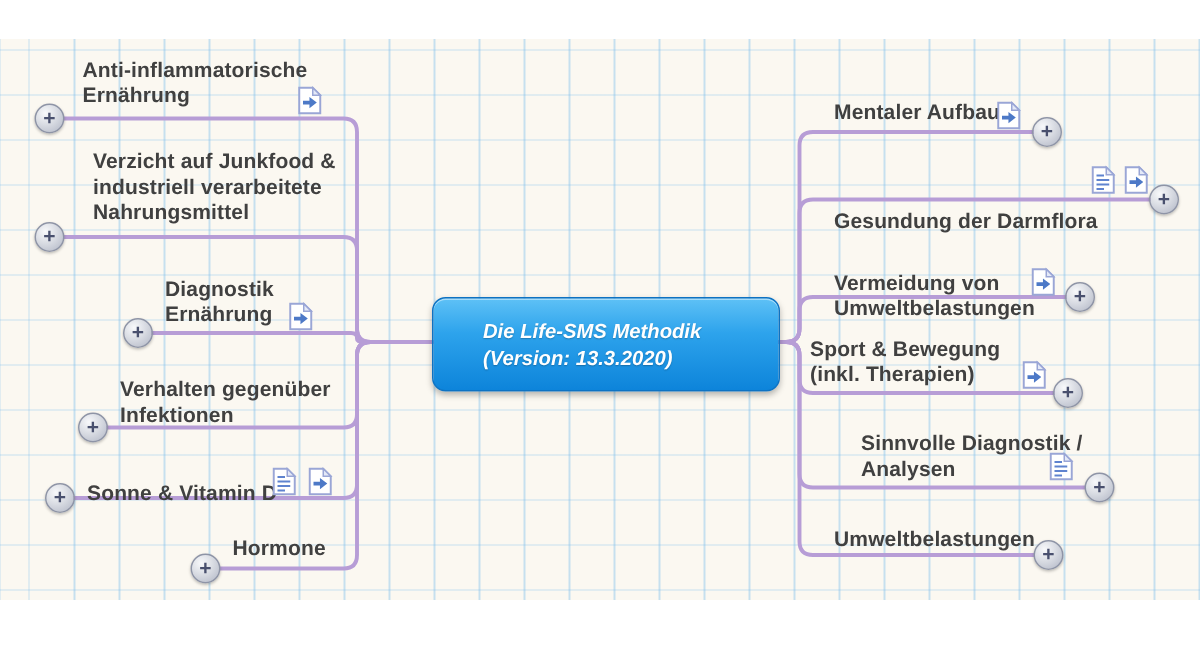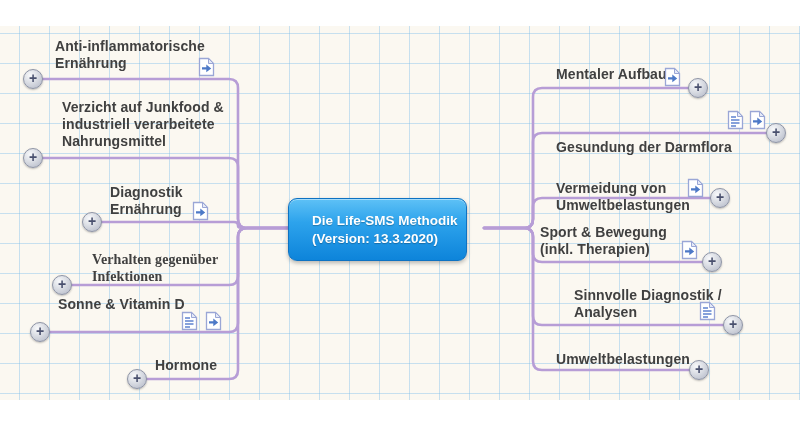--- a/index.html
+++ b/index.html
@@ -17,30 +17,31 @@
     background-position:19px 7px;
   }
   svg.connectors{position:absolute;left:0;top:0;width:800px;height:434px;}
   .label{
     position:absolute;
     white-space:pre-line;
     font-size:14px;font-weight:bold;line-height:17px;color:#404040;
     letter-spacing:.1px;
   }
   .node{
-    position:absolute;left:288px;top:198px;width:179px;height:63px;
+    position:absolute;left:288px;top:198px;width:232px;height:63px;
     box-sizing:border-box;
     border-radius:9px;
     background:linear-gradient(180deg,#5ec1f6 0%,#2da3ec 38%,#0d84da 100%);
     border:1px solid #0e72c2;
     box-shadow:0 2px 4px rgba(0,0,0,.28), inset 0 1px 0 rgba(255,255,255,.45);
     color:#ffffff;font-size:13.5px;font-weight:bold;line-height:18px;
-    padding:13px 0 0 23px;
+    padding:13px 0 0 33px;
     white-space:pre-line;
     text-shadow:0 1px 1px rgba(0,0,0,.25);
+    font-style:italic;
   }
   .plus{
     position:absolute;width:20px;height:20px;border-radius:50%;
     box-sizing:border-box;
     background:radial-gradient(circle at 35% 30%, #f8f9fb 0%, #d9dce3 45%, #b1b6c5 100%);
     border:1px solid #8e94a6;
     box-shadow:0 1px 2px rgba(0,0,0,.25);
     color:#49506e;font-size:14px;font-weight:bold;line-height:17px;text-align:center;
     cursor:pointer;
   }
@@ -71,23 +72,23 @@
 <div class="node">Die Life-SMS Methodik
 (Version: 13.3.2020)</div>
 
 <div class="label" style="left:55px;top:38px;">Anti-inflammatorische
 Ernährung</div>
 <div class="label" style="left:62px;top:99px;">Verzicht auf Junkfood &amp;
 industriell verarbeitete
 Nahrungsmittel</div>
 <div class="label" style="left:110px;top:184px;">Diagnostik
 Ernährung</div>
-<div class="label" style="left:92px;top:251px;font-family:Liberation Serif, serif;">Verhalten gegenüber
+<div class="label" style="left:80px;top:251px;">Verhalten gegenüber
 Infektionen</div>
-<div class="label" style="left:58px;top:296px;">Sonne &amp; Vitamin D</div>
+<div class="label" style="left:58px;top:320px;">Sonne &amp; Vitamin D</div>
 <div class="label" style="left:155px;top:357px;">Hormone</div>
 
 <div class="label" style="left:556px;top:66px;">Mentaler Aufbau</div>
 <div class="label" style="left:556px;top:111px;margin-top:28px;">Gesundung der Darmflora</div>
 <div class="label" style="left:556px;top:160px;margin-top:20px;">Vermeidung von
 Umweltbelastungen</div>
 <div class="label" style="left:540px;top:224px;">Sport &amp; Bewegung
 (inkl. Therapien)</div>
 <div class="label" style="left:574px;top:287px;">Sinnvolle Diagnostik /
 Analysen</div>

